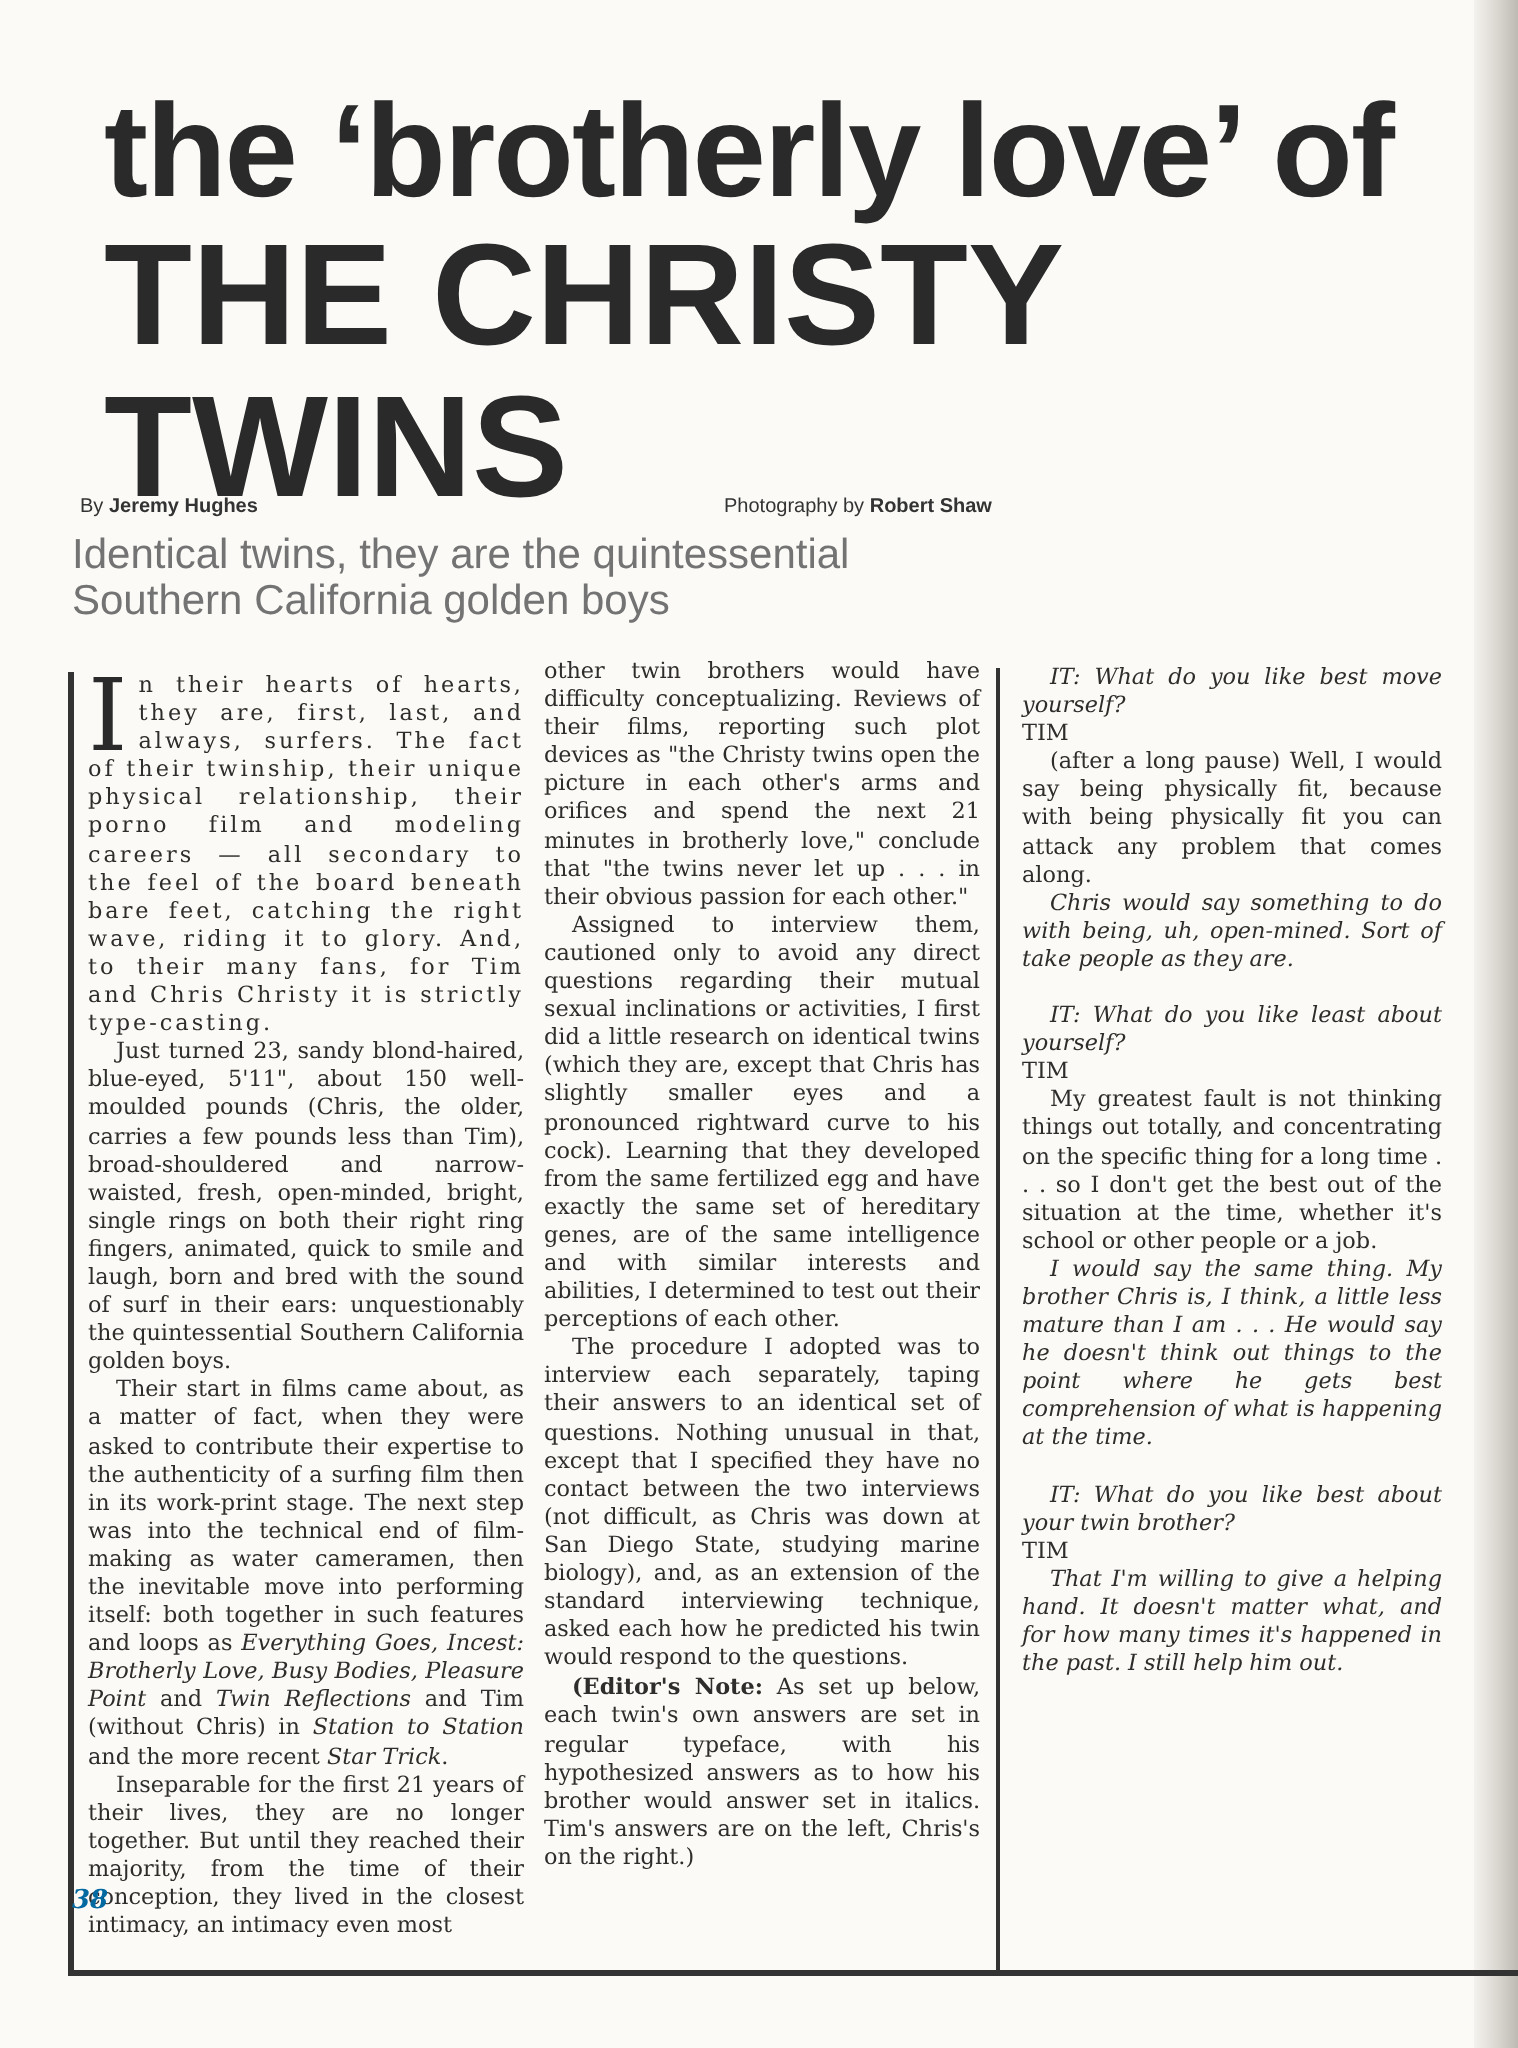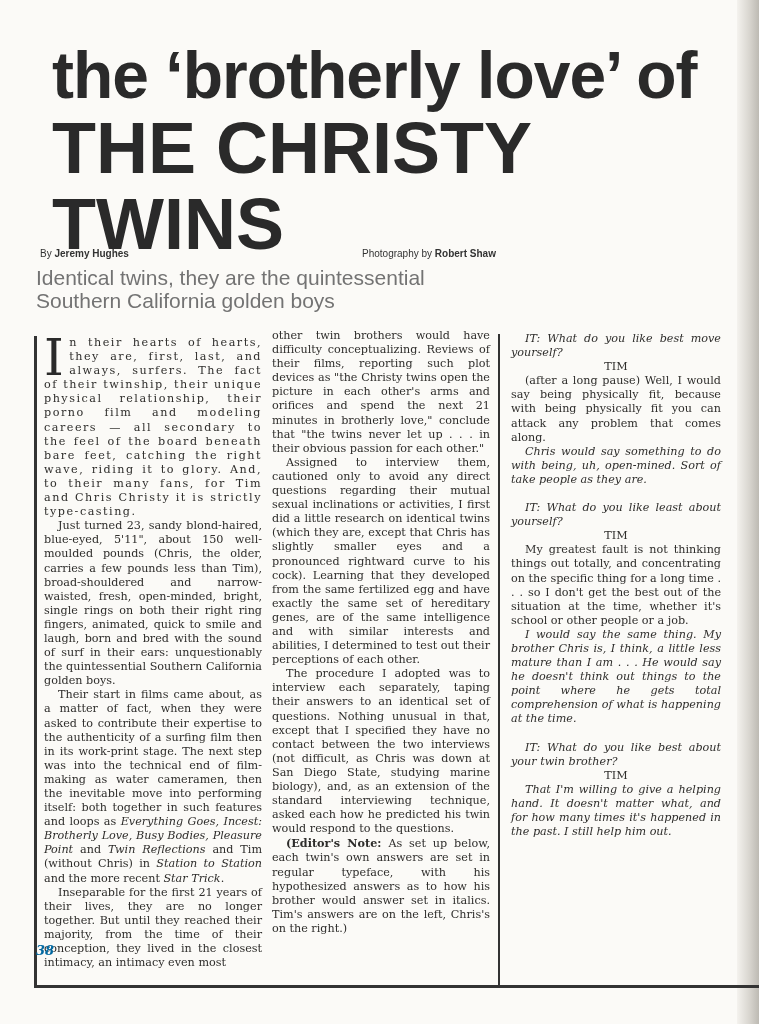--- a/index.html
+++ b/index.html
@@ -49,21 +49,21 @@
   .col p.noind { text-indent:0; }
   .c1 { left:44px; top:336px; width:218px; }
   .c2 { left:272px; top:329px; width:218px; }
   .c3 { left:511px; top:332px; width:210px; }
   .dropcap {
     float:left; font-size:50px; line-height:40px; margin:2px 4px 0 0;
     font-family:"DejaVu Serif", serif; color:#2a2a2a;
   }
   .c1 .first { text-indent:0; letter-spacing:1.5px; }
   .q { font-style:italic; text-indent:14px; margin-top:0; }
-  .speaker { text-align:center; text-indent:0 !important; }
+  .speaker { text-align:left; text-indent:0 !important; }
   .gap { height:14px; }
   .ital { font-style:italic; }
   .page-num {
     position:absolute; left:36px; top:943px; font-style:italic; font-size:13px;
     font-family:"DejaVu Serif", serif; color:#0369a1;font-weight:bold;
   }
 </style>
 </head>
 <body>
 
@@ -108,21 +108,21 @@
     <p class="q">IT: What do you like best move yourself?</p>
     <p class="speaker">TIM</p>
     <p>(after a long pause) Well, I would say being physically fit, because with being physically fit you can attack any problem that comes along.</p>
     <p class="ital">Chris would say something to do with being, uh, open-mined. Sort of take people as they are.</p>
   </div>
   <div class="gap"></div>
   <div>
     <p class="q">IT: What do you like least about yourself?</p>
     <p class="speaker">TIM</p>
     <p>My greatest fault is not thinking things out totally, and concentrating on the specific thing for a long time . . . so I don't get the best out of the situation at the time, whether it's school or other people or a job.</p>
-    <p class="ital">I would say the same thing. My brother Chris is, I think, a little less mature than I am . . . He would say he doesn't think out things to the point where he gets total comprehension of what is happening at the time.</p>
+    <p class="ital">I would say the same thing. My brother Chris is, I think, a little less mature than I am . . . He would say he doesn't think out things to the point where he gets best comprehension of what is happening at the time.</p>
   </div>
   <div class="gap"></div>
   <div>
     <p class="q">IT: What do you like best about your twin brother?</p>
     <p class="speaker">TIM</p>
     <p class="ital">That I'm willing to give a helping hand. It doesn't matter what, and for how many times it's happened in the past. I still help him out.</p>
   </div>
 </div>
 
 <div class="page-num">38</div>

